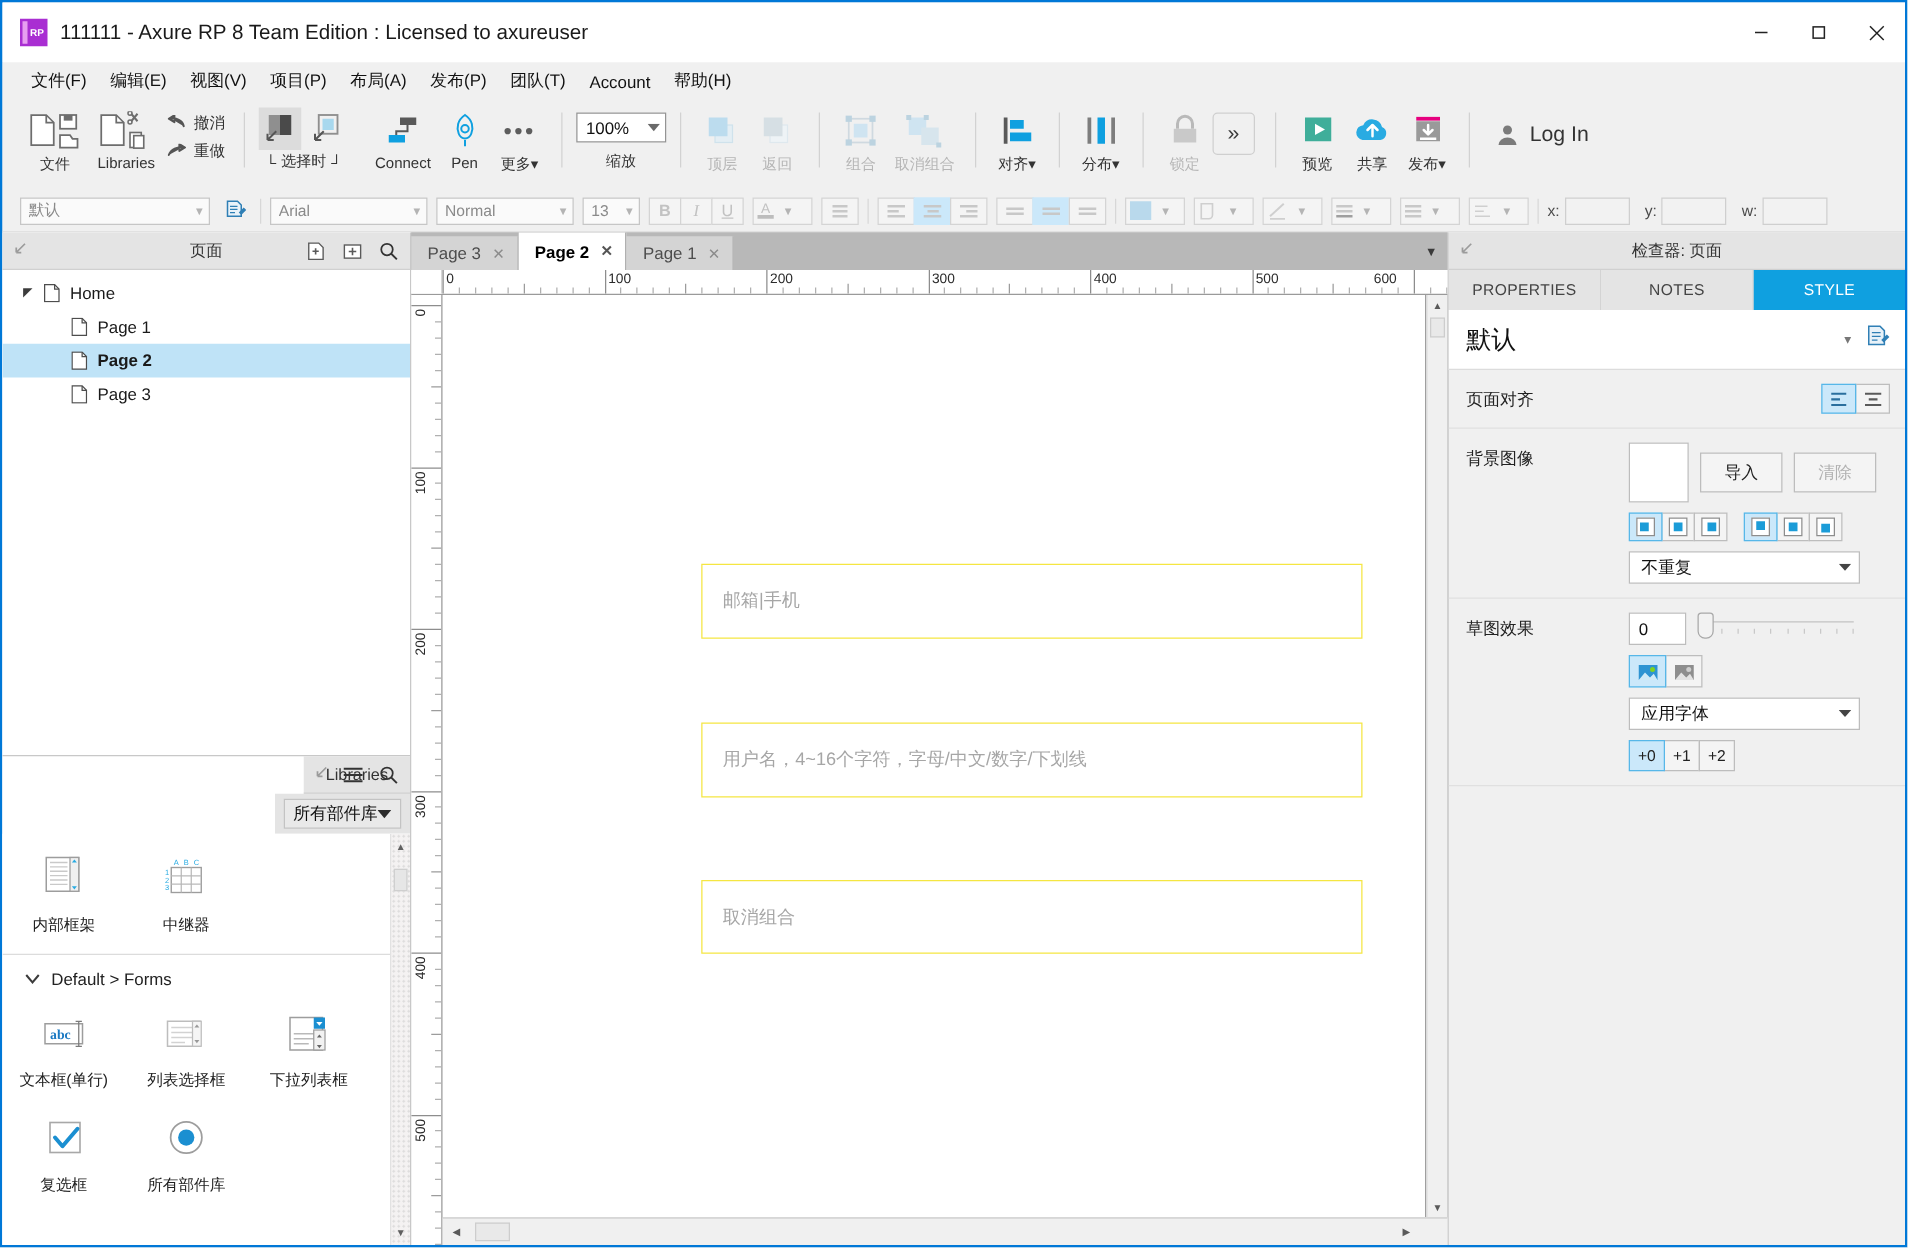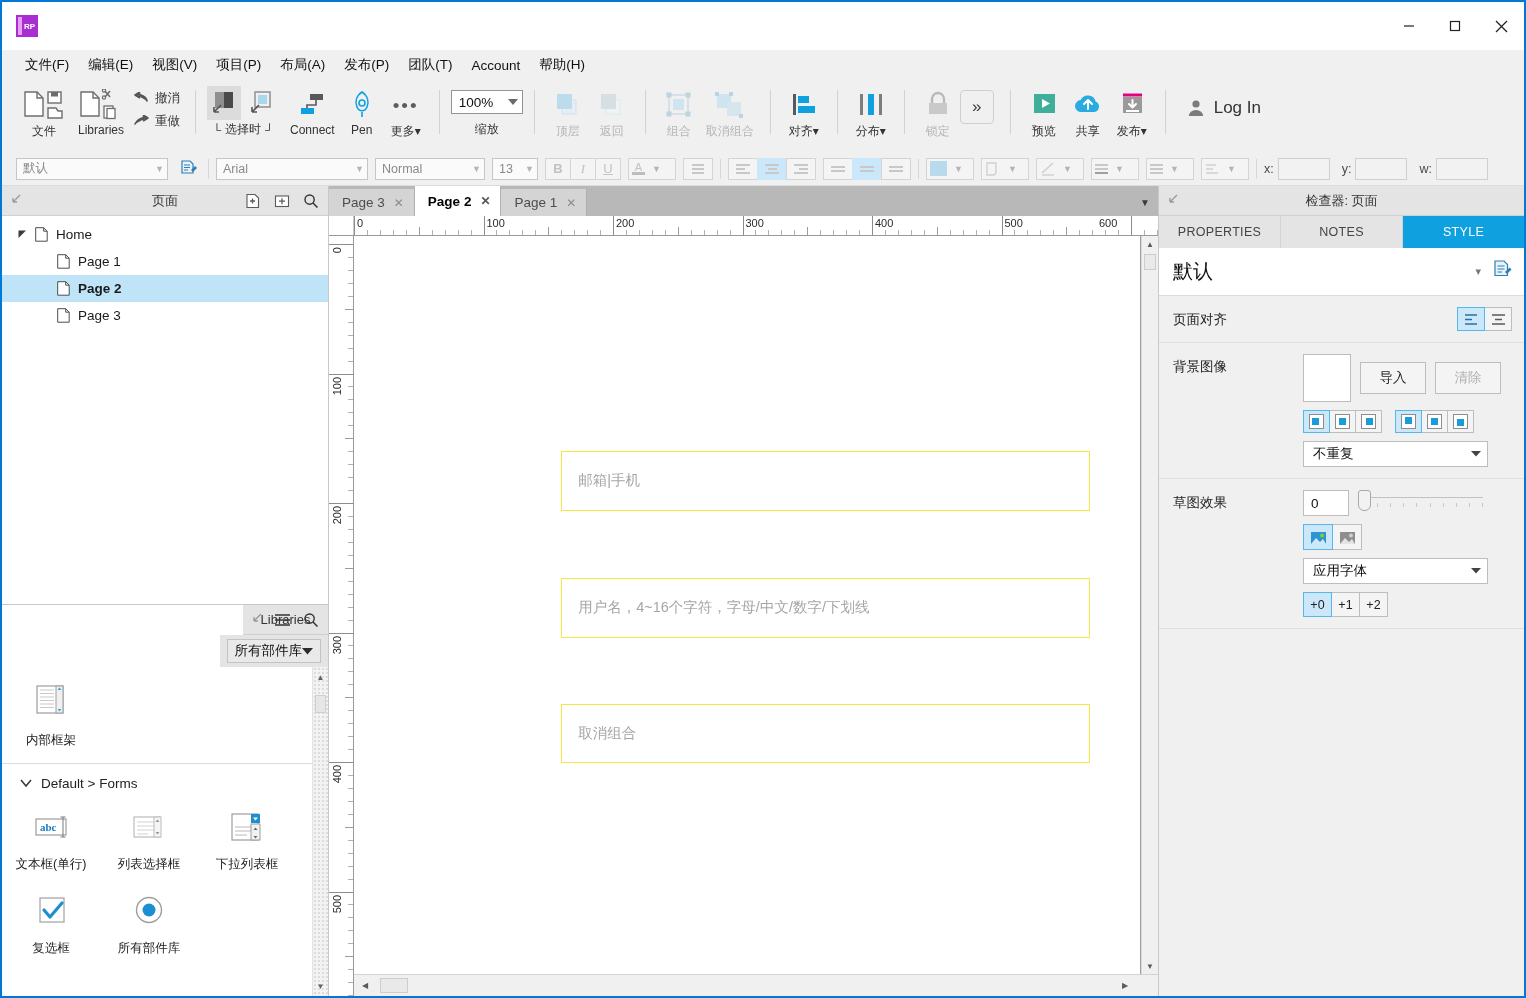--- a/index.html
+++ b/index.html
@@ -311,20 +311,21 @@
 </style>
 </head>
 <body>
 
 <div class="app">
 
   <div class="titlebar">
     <div class="app-logo">
       <span>RP</span>
     </div>
+    <div class="title-text">111111 - Axure RP 8 Team Edition : Licensed to axureuser</div>
     <div class="win-ctrl">
       <div class="win-btn">
         <svg width="12" height="12" viewBox="0 0 12 12">
             <line x1="1" y1="6" x2="11" y2="6" stroke="#222" stroke-width="1.2"></line>
           </svg>
       </div>
       <div class="win-btn">
         <svg width="12" height="12" viewBox="0 0 12 12">
             <rect x="1.5" y="1.5" width="9" height="9" fill="none" stroke="#222" stroke-width="1.2"></rect>
           </svg>
@@ -417,21 +418,21 @@
             </svg>
           </div>
         </div>
         <div class="select-label">
           <span>└</span>
           <span>选择时</span>
           <span>┘</span>
         </div>
       </div>
 
-      <div class="tb-btn" style="margin-left:6px;align-items:center;">
+      <div class="tb-btn" style="margin-left:16px;align-items:center;">
         <div class="ic">
           <svg width="30" height="30" viewBox="0 0 30 30">
             <rect x="13" y="4" width="13" height="6" fill="#595959"></rect>
             <rect x="4" y="18" width="13" height="6" fill="#0fa0e0"></rect>
             <path d="M19 10 v5 h-9 v3" stroke="#595959" stroke-width="1.6" fill="none"></path>
           </svg>
         </div>
         <div class="lb">Connect</div>
       </div>
 
@@ -620,21 +621,21 @@
       <span class="fm-arrow">▼</span>
     </div>
     <div class="fm-btn plain" style="margin-left:7px; color:#2f7fb5;">
       <svg width="17" height="17" viewBox="0 0 17 17">
         <path d="M2 1 h8 l3 3 v9 h-11 z" fill="#e8f2f9" stroke="#2f7fb5" stroke-width="1.2"></path>
         <path d="M4 5 h6 M4 7.5 h6 M4 10 h4" stroke="#2f7fb5" stroke-width="1"></path>
         <path d="M11 10 l4 -4 l2 2 l-4 4 z" fill="#2f7fb5"></path>
       </svg>
     </div>
     <div class="fm-sep"></div>
-    <div class="fm-select" style="width:152px;">
+    <div class="fm-select" style="width:126px;">
       <span class="cap">Arial</span>
       <span class="fm-arrow">▼</span>
     </div>
     <div class="fm-select" style="width:110px; margin-left:7px;">
       <span class="cap">Normal</span>
       <span class="fm-arrow">▼</span>
     </div>
     <div class="fm-select" style="width:46px; margin-left:7px;">
       <span class="cap">13</span>
       <span class="fm-arrow">▼</span>
@@ -876,20 +877,35 @@
               <div class="ic">
                 <svg width="44" height="38" viewBox="0 0 44 38">
                   <rect x="8" y="2" width="26" height="27" fill="#fff" stroke="#9d9d9d" stroke-width="1.2"></rect>
                   <path d="M11 6 h14 M11 9.5 h14 M11 13 h14 M11 16.5 h14 M11 20 h14 M11 23.5 h14" stroke="#c9c9c9" stroke-width="1.1"></path>
                   <rect x="27" y="2" width="7" height="27" fill="#f0f0f0" stroke="#9d9d9d" stroke-width="1"></rect>
                   <path d="M28.5 6 l2 -2.5 l2 2.5 z" fill="#29abe2"></path>
                   <path d="M28.5 25 l2 2.5 l2 -2.5 z" fill="#29abe2"></path>
                 </svg>
               </div>
               <div class="nm">内部框架</div>
+            </div>
+            <div class="lib-item">
+              <div class="ic">
+                <svg width="44" height="38" viewBox="0 0 44 38">
+                  <text x="12" y="8" font-size="6" fill="#29abe2" font-family="Liberation Sans">A</text>
+                  <text x="20" y="8" font-size="6" fill="#29abe2" font-family="Liberation Sans">B</text>
+                  <text x="28" y="8" font-size="6" fill="#29abe2" font-family="Liberation Sans">C</text>
+                  <text x="5" y="16" font-size="6" fill="#29abe2" font-family="Liberation Sans">1</text>
+                  <text x="5" y="22" font-size="6" fill="#29abe2" font-family="Liberation Sans">2</text>
+                  <text x="5" y="28" font-size="6" fill="#29abe2" font-family="Liberation Sans">3</text>
+                  <rect x="10" y="10" width="24" height="20" fill="#fff" stroke="#9d9d9d" stroke-width="1.1"></rect>
+                  <path d="M18 10 v20 M26 10 v20 M10 16.6 h24 M10 23.3 h24" stroke="#b9b9b9" stroke-width="1"></path>
+                </svg>
+              </div>
+              <div class="nm">中继器</div>
             </div>
           </div>
 
           <div class="lib-divider"></div>
 
           <div class="lib-cat">
             <svg width="12" height="9" viewBox="0 0 12 9">
                 <path d="M1 1 L6 7 L11 1" fill="none" stroke="#3c3c3c" stroke-width="1.6"></path>
               </svg>
             <span>Default &gt; Forms</span>

